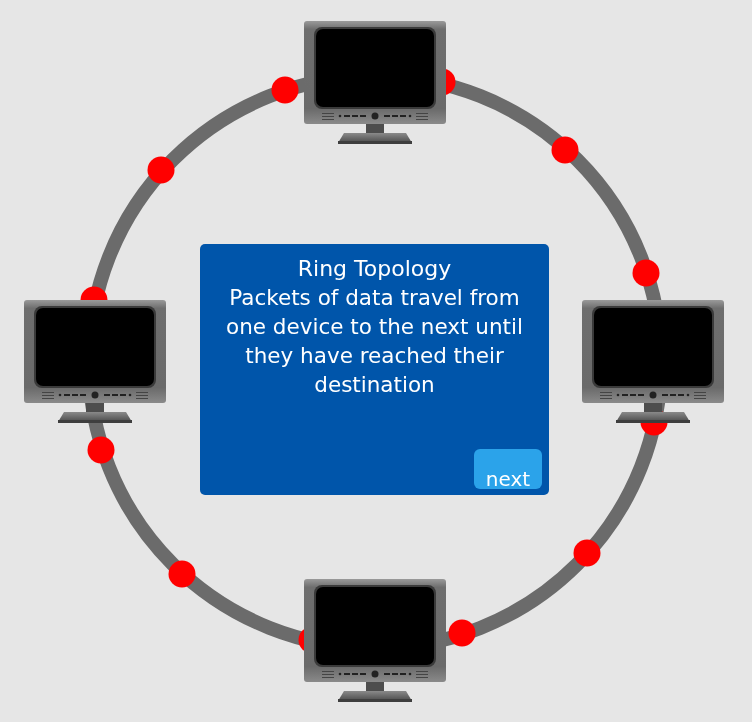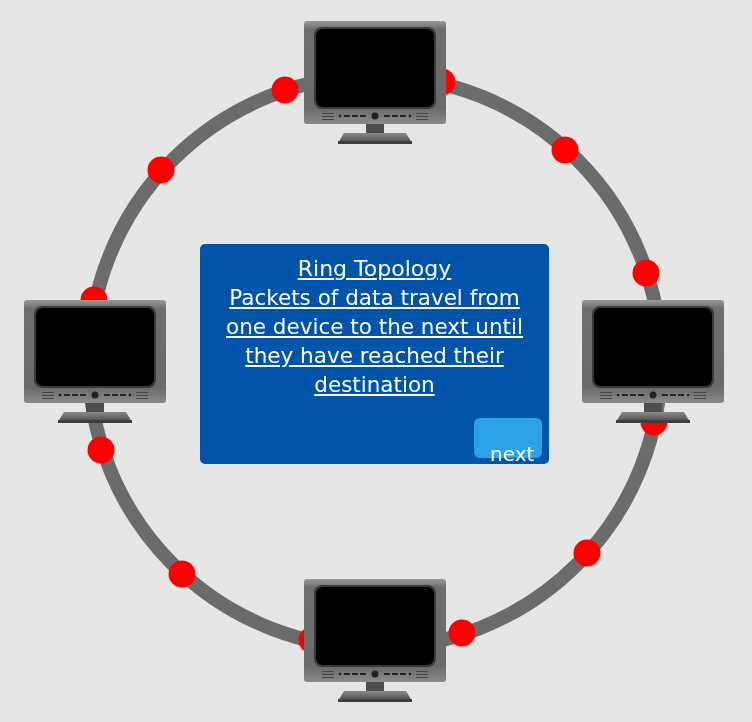--- a/index.html
+++ b/index.html
@@ -5,32 +5,31 @@
   html, body { margin: 0; padding: 0; }
   body {
     width: 752px; height: 722px; background: #e6e6e6;
     position: relative; overflow: hidden;
     font-family: "DejaVu Sans", "Liberation Sans", sans-serif;
   }
   #ring-svg { position: absolute; left: 0; top: 0; }
   .monitor { position: absolute; width: 142px; height: 124px; }
   .monitor svg { display: block; }
   .info-panel {
-    position: absolute; left: 200px; top: 244px; width: 349px; height: 220px;
+    position: absolute; left: 200px; top: 244px; width: 349px; height: 251px;
     background: #0055aa; border-radius: 5px; color: #fff; box-sizing: border-box;
     text-align: center;
-    text-decoration: underline;
   }
   .info-title { margin-top: 11px; font-size: 22px; line-height: 28px; }
   .info-body { margin: 0 14px 0 14px; font-size: 21.5px; line-height: 29px; }
   .next-button {
     position: absolute; right: 7px; bottom: 6px; width: 68px; height: 40px;
     background: #2ba3ea; border-radius: 6px; border: none; color: #fff;
     font-family: "DejaVu Sans", "Liberation Sans", sans-serif;
-    font-size: 20px; line-height: 40px; padding: 16px; cursor: pointer;
+    font-size: 20px; line-height: 40px; padding: 10px; cursor: pointer;
   }
 </style>
 </head>
 <body>
 
 <svg id="ring-svg" width="752" height="722" viewBox="0 0 752 722">
   <circle id="ring-cable" fill="none" cx="375" cy="362" r="286" stroke="#6b6b6b" stroke-width="14"></circle>
   <g id="packets">
       <circle cx="285" cy="90" r="13.5" fill="#ff0000"></circle>
       <circle cx="442" cy="82" r="13.5" fill="#ff0000"></circle>

